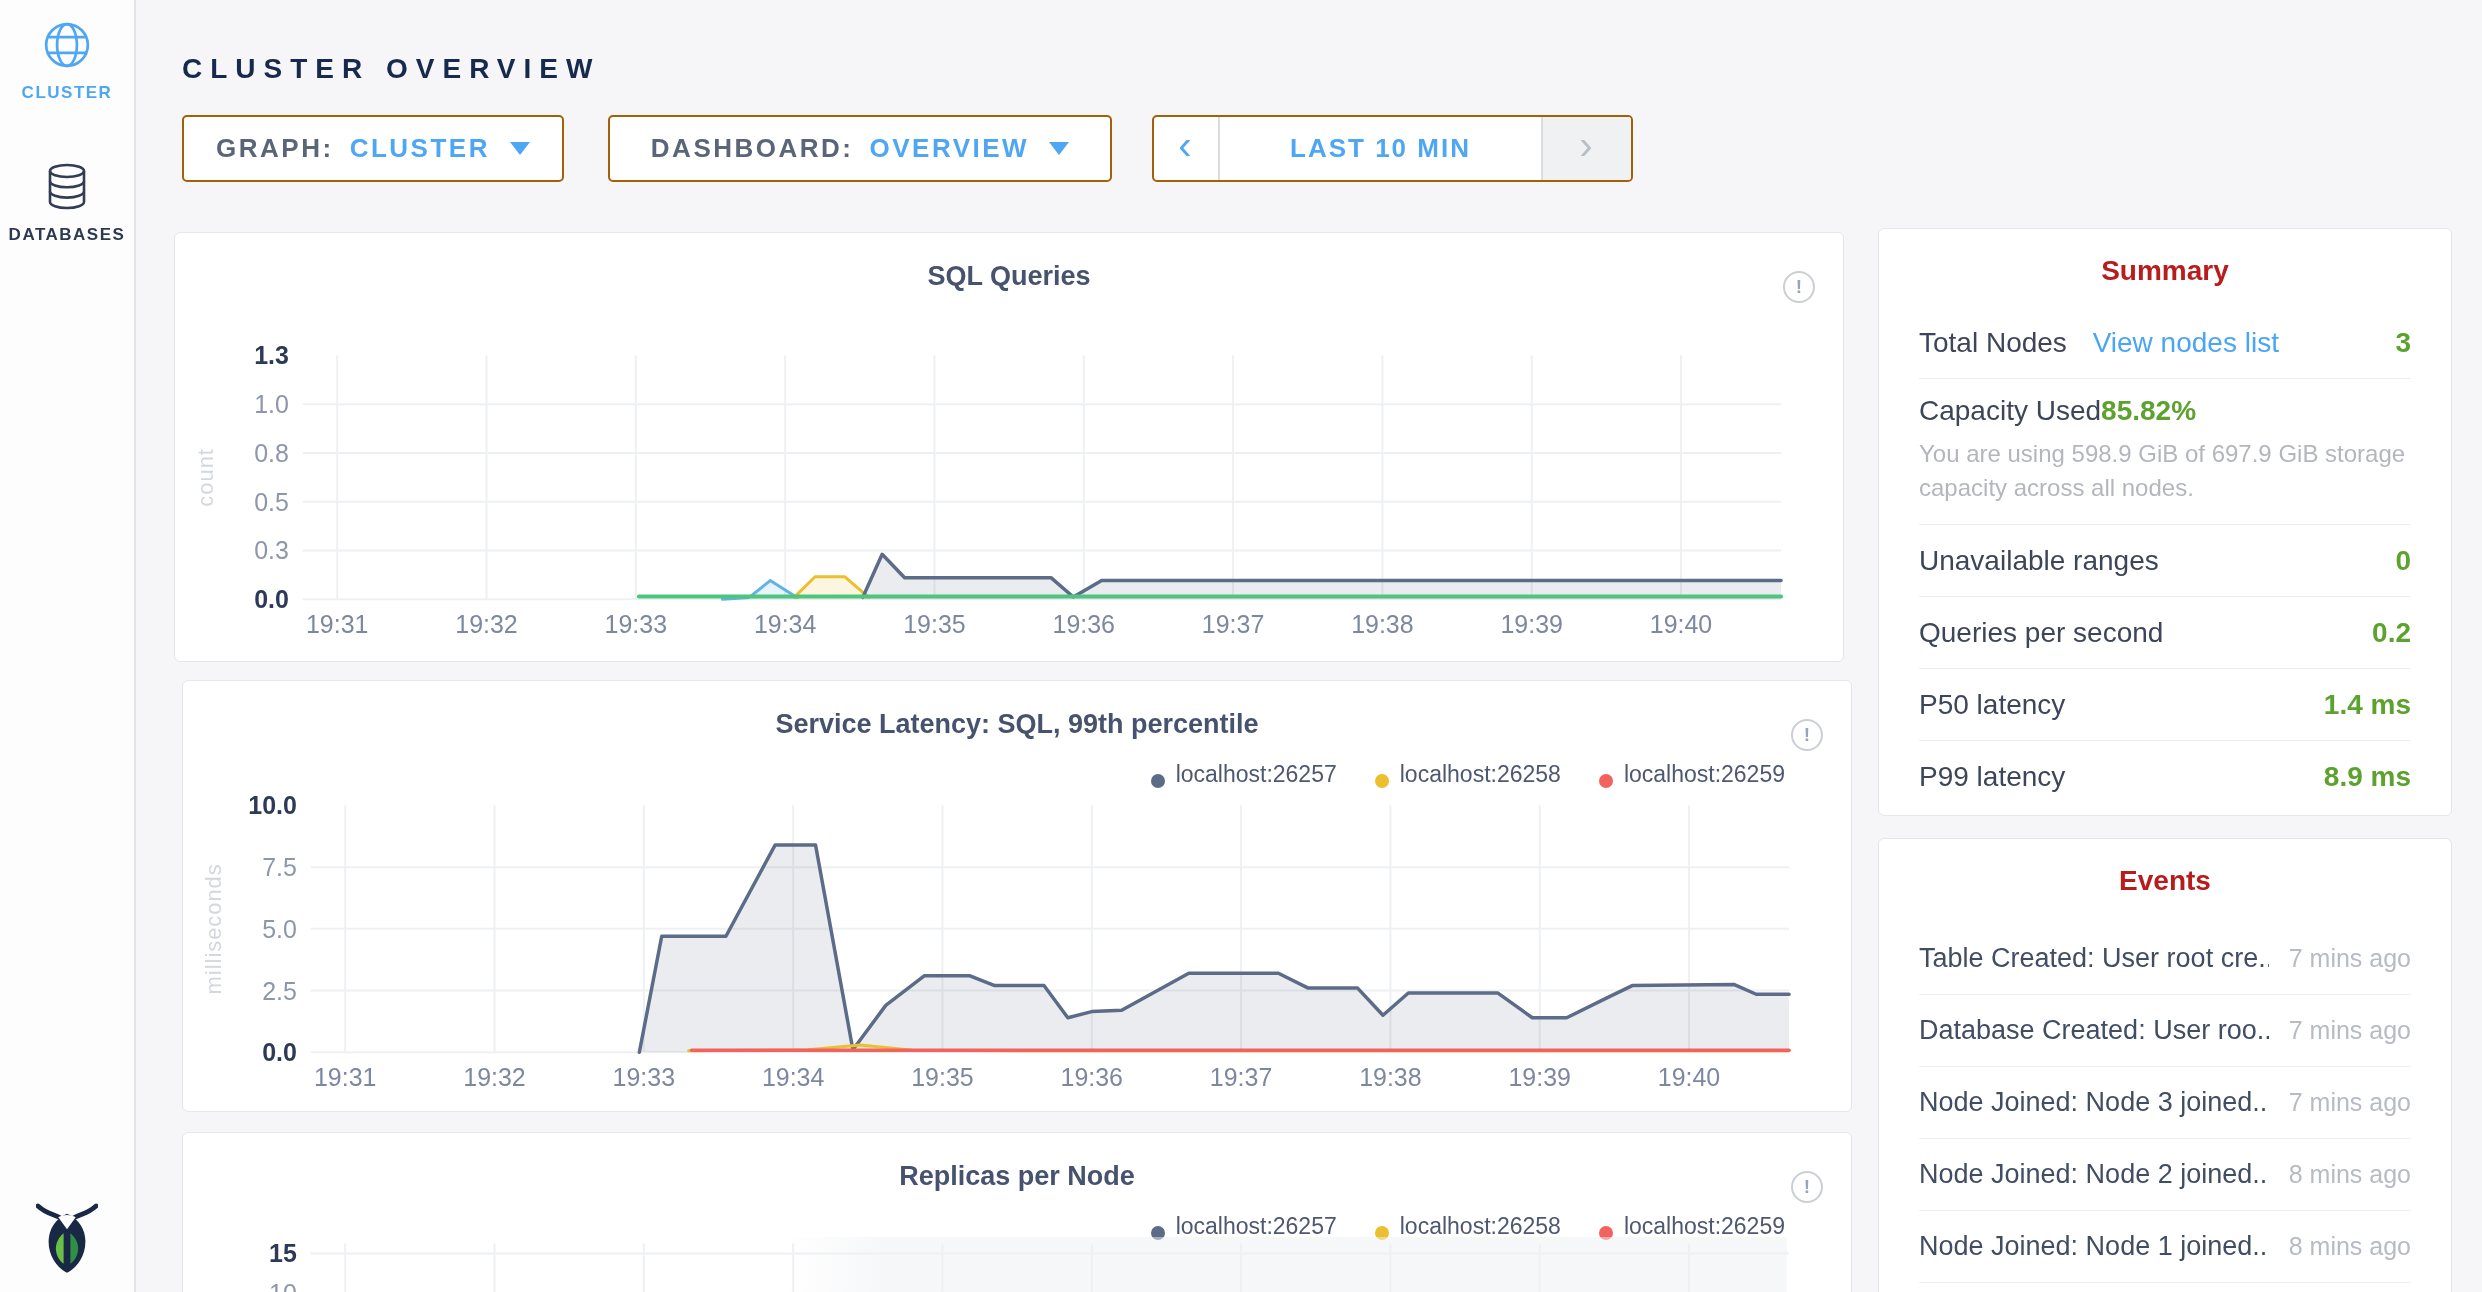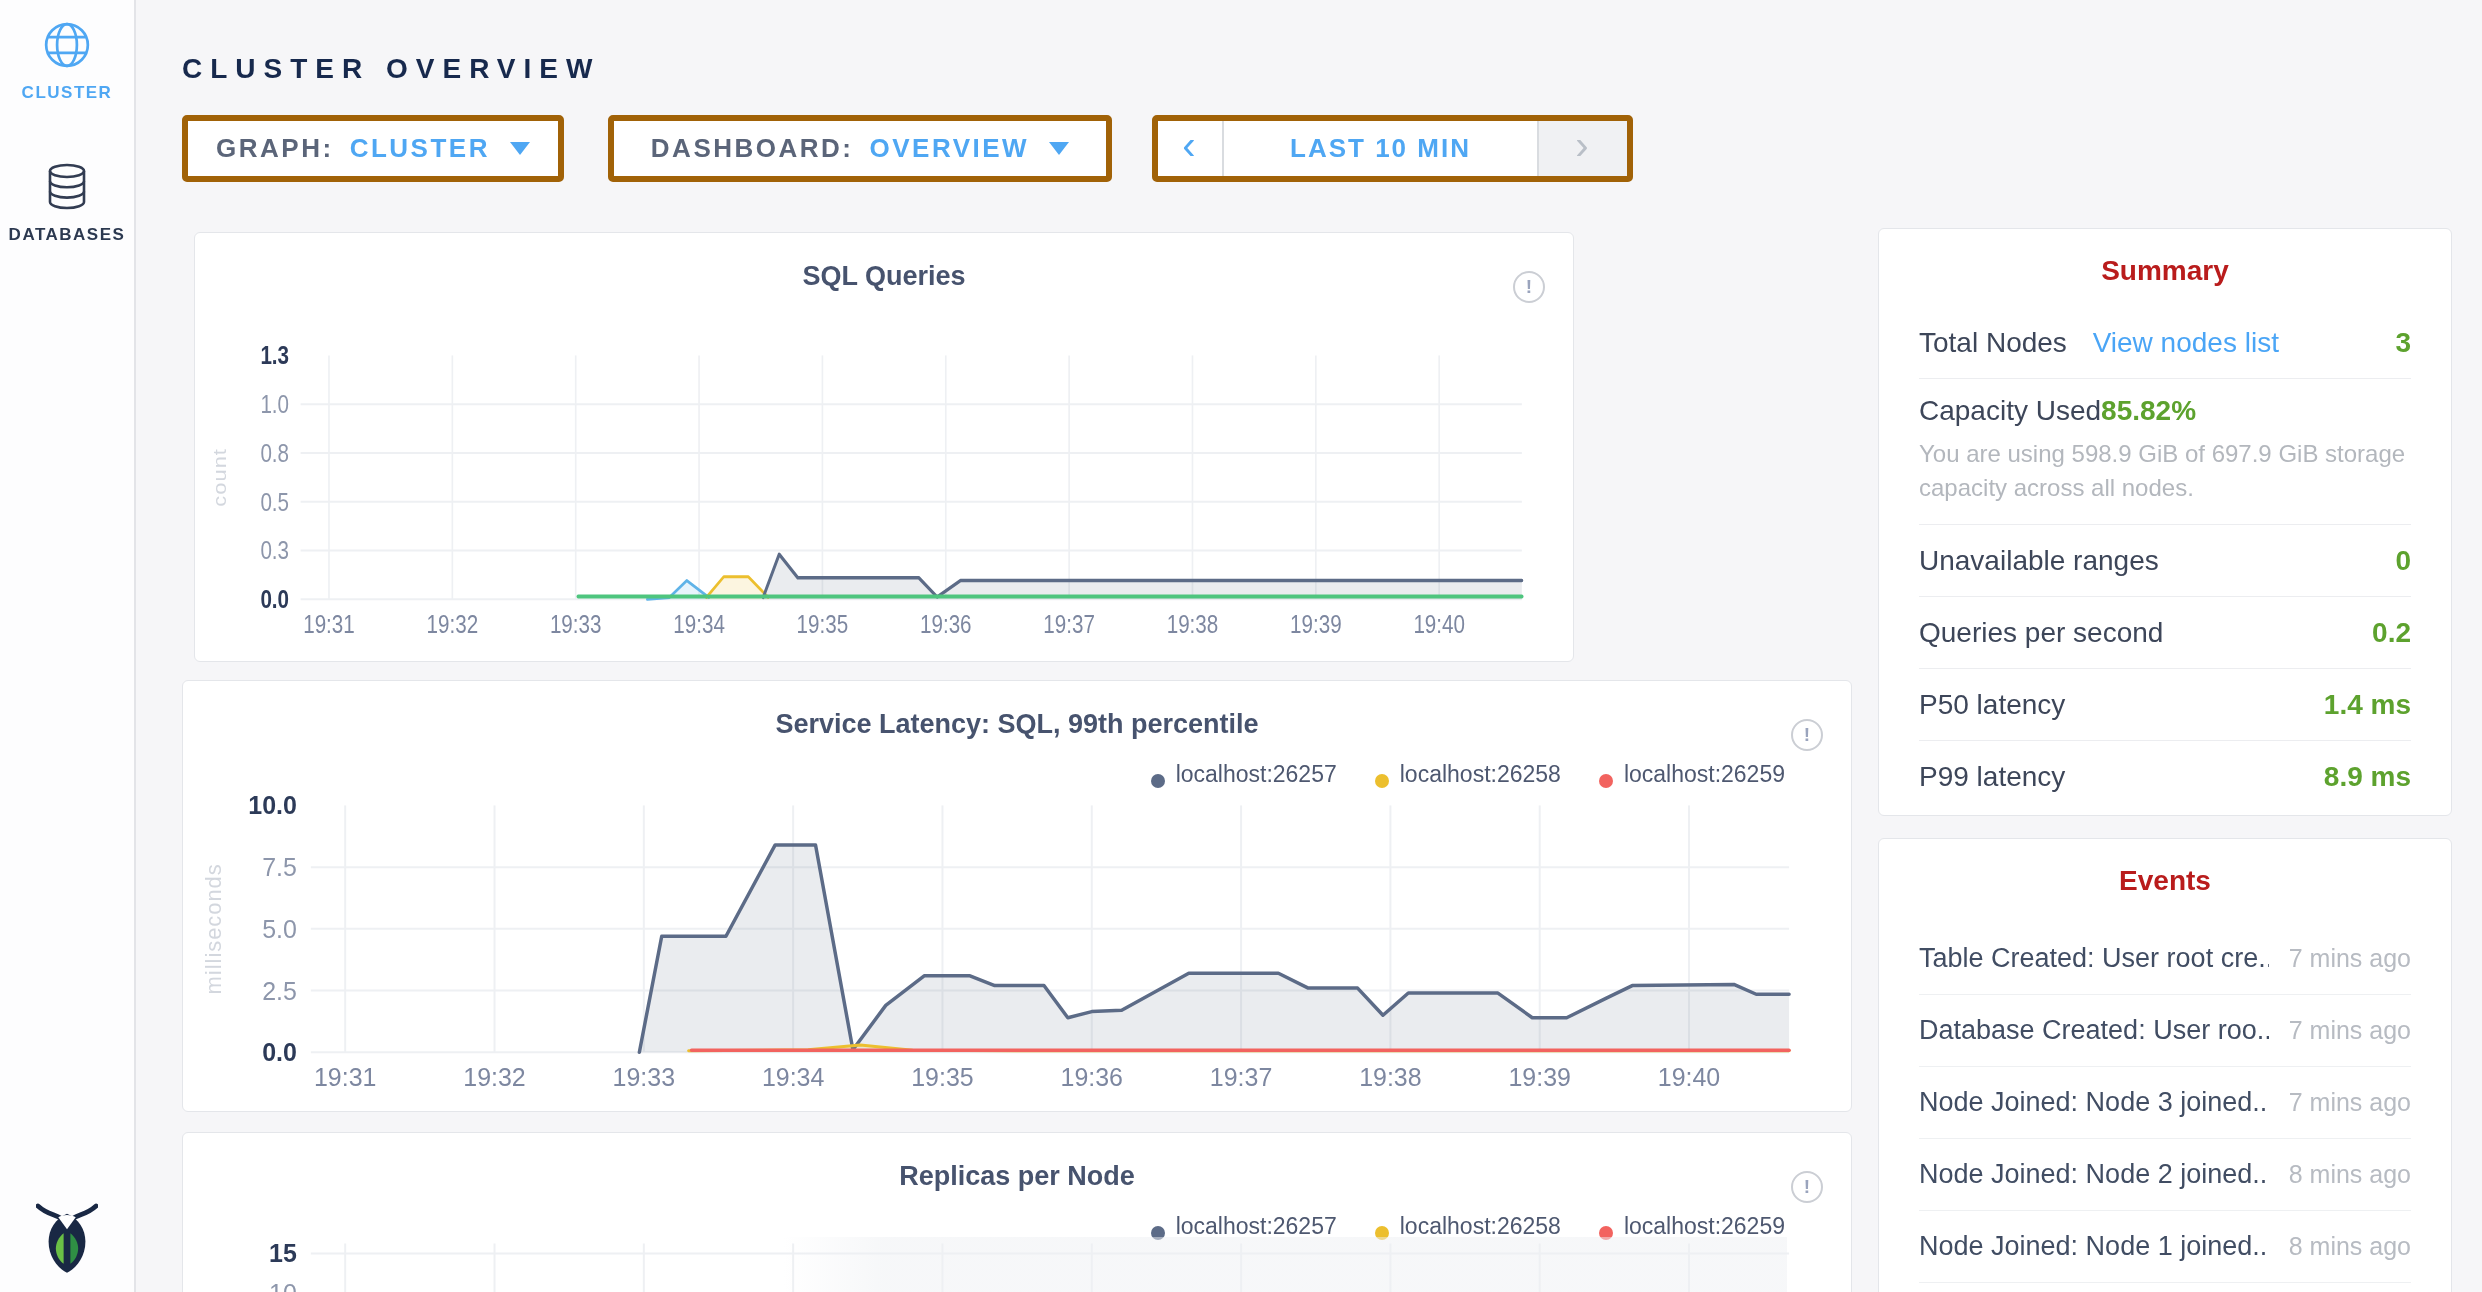--- a/index.html
+++ b/index.html
@@ -14,35 +14,35 @@
   .side-item{position:absolute;left:0;width:134px;text-align:center;cursor:pointer}
   .side-item .side-icon{display:inline-block}
   .side-label{display:block;margin-top:9px;font-size:17px;font-weight:700;letter-spacing:1.5px}
   #nav-cluster{top:20px}
   #nav-cluster .side-label{color:#4fa7f3}
   #nav-databases{top:162px}
   #nav-databases .side-label{color:#2c3950}
   .side-logo{position:absolute;left:0;bottom:12px;width:134px;text-align:center;cursor:pointer}
   
   .page-title{position:absolute;left:182px;top:34px;font-size:28px;font-weight:800;letter-spacing:8px;color:#17294d}
-  .control{position:absolute;top:115px;height:67px;background:#fff;border:6px solid #a16207;border-radius:5px;
+  .control{position:absolute;top:115px;height:67px;background:#fff;border:2px solid #a16207;border-radius:5px;
     display:flex;align-items:center;justify-content:center;font-size:26px;letter-spacing:2.5px;box-sizing:border-box;cursor:pointer}
   #ctl-graph{left:182px;width:382px}
   #ctl-dashboard{left:608px;width:504px}
   .ctl-label{color:#5b6579;font-weight:600}
   .ctl-value{color:#4fa7f3;font-weight:700;margin-left:16px}
   .caret{width:0;height:0;border-left:10px solid transparent;border-right:10px solid transparent;border-top:13px solid #4fa7f3;margin-left:20px}
   #ctl-time{left:1152px;width:481px;padding:0;letter-spacing:2px;overflow:hidden}
   .time-seg{height:100%;display:flex;align-items:center;justify-content:center;box-sizing:border-box}
   .time-prev{width:66px;border-right:2px solid #d9dce0;color:#4fa7f3;font-size:40px;font-weight:400;padding-bottom:6px;cursor:pointer}
   .time-label{flex:1;color:#4fa7f3;font-size:26px;font-weight:700;cursor:pointer}
   .time-next{width:90px;background:#f0f1f3;border-left:2px solid #d9dce0;color:#b9bfc7;font-size:40px;padding-bottom:6px;cursor:default}
   
   .card{position:absolute;background:#fff;border:1px solid #e4e6ea;border-radius:6px;box-sizing:border-box}
-  #card-sql{left:194px;top:232px;width:1380px;height:430px}
+  #card-sql{left:174px;top:232px;width:1670px;height:430px}
   #card-latency{left:182px;top:680px;width:1670px;height:432px}
   #card-replicas{left:182px;top:1132px;width:1670px;height:430px}
   #card-summary{left:1878px;top:228px;width:574px;height:588px}
   #card-events{left:1878px;top:838px;width:574px;height:520px}
   .chart-title{position:absolute;top:28px;left:0;width:100%;text-align:center;font-size:27px;font-weight:700;color:#47536e}
   .chart-info{position:absolute;top:38px;right:28px;width:28px;height:28px;border:2px solid #cbced4;border-radius:50%;
     color:#9aa4bd;font-size:19px;font-weight:700;display:flex;align-items:center;justify-content:center;cursor:pointer}
   .legend{position:absolute;top:80px;right:66px;display:flex;gap:38px;font-size:23px;color:#4e5870}
   .legend-item{display:flex;align-items:flex-end}
   .legend-dot{width:14px;height:14px;border-radius:50%;display:inline-block;margin-right:11px}

